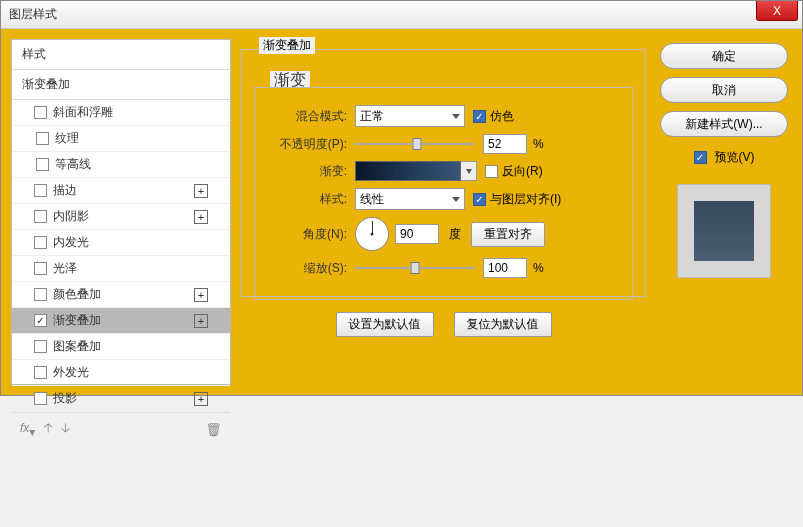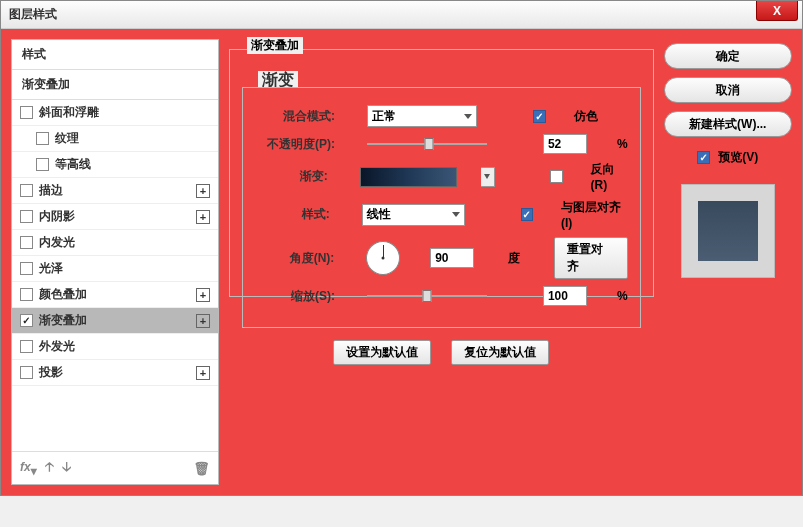--- a/index.html
+++ b/index.html
@@ -1,39 +1,39 @@
 <!DOCTYPE html>
 <html><head>
 <meta charset="utf-8">
 <style>
 * { box-sizing: border-box; margin: 0; padding: 0; font-family: "Microsoft YaHei", "SimSun", sans-serif; font-size: 12px; }
 body { background: #f0f0f0; width: 803px; height: 527px; overflow: hidden; }
-.window { width: 803px; height: 496px; background: #ef4444; border: 1px solid #888; position: relative; font-weight: bold; }
+.window { width: 803px; height: 396px; background: #eab308; border: 1px solid #888; position: relative; }
 .titlebar { height: 28px; background: linear-gradient(#fdfdfd, #e8e8e8); border-bottom: 1px solid #ccc; display: flex; align-items: center; padding-left: 8px; position: relative; }
 .titlebar-title { font-size: 12px; color: #333; }
 .close-btn { position: absolute; right: 4px; top: 0px; width: 42px; height: 20px; background: linear-gradient(#e84545, #c71818); border: 1px solid #8b0000; border-top: none; border-radius: 0 0 3px 3px; display: flex; align-items: center; justify-content: center; color: #fff; font-size: 13px; cursor: pointer; }
 .content { display: flex; padding: 10px; gap: 10px; height: calc(100% - 28px); }
 .left-panel { width: 220px; background: #fff; border: 1px solid #bbb; display: flex; flex-direction: column; justify-content: space-between; }
 .lp-header { padding: 6px 10px; border-bottom: 1px solid #ddd; color: #333; }
-.lp-item { display: flex; align-items: center; padding: 4px 8px; border-bottom: 1px solid #eee; height: 26px; position: relative; }
+.lp-item { display: flex; align-items: center; padding: 4px 22px; border-bottom: 1px solid #eee; height: 26px; position: relative; }
 .lp-item.indent { padding-left: 24px; }
 .lp-item.selected { background: #b8b8b8; }
 .lp-check { width: 13px; height: 13px; border: 1px solid #888; background: #fff; margin-right: 6px; display: inline-flex; align-items: center; justify-content: center; font-size: 10px; color: #222; }
 .lp-check.checked::after { content: "✓"; }
 .lp-label { flex: 1; color: #333; }
 .lp-plus { width: 14px; height: 14px; border: 1px solid #666; display: inline-flex; align-items: center; justify-content: center; font-size: 11px; color: #333; cursor: pointer; }
 .lp-footer { margin-top: auto; display: flex; align-items: center; padding: 5px 8px; border-top: 1px solid #ddd; gap: 8px; }
 .lp-footer .ic { color: #888; font-size: 13px; cursor: pointer; }
 .lp-footer .trash { margin-left: auto; }
 
 .mid-panel { flex: 1; position: relative; padding-top: 6px; }
 .fieldset { border: 1px solid #bbb; padding: 10px 12px 14px; position: relative; margin-top: 4px; }
 .fieldset > .legend { position: absolute; top: -8px; left: 8px; background: #f0f0f0; padding: 0 4px; font-size: 16px; color: #333; }
 .fs-outer-legend { position: absolute; top: -2px; left: 18px; background: #f0f0f0; padding: 0 4px; z-index: 1; }
-.row { display: flex; align-items: center; margin: 7px 0; gap: 24px; }
+.row { display: flex; align-items: center; margin: 7px 0; }
 .row .lab { width: 88px; text-align: right; padding-right: 8px; color: #333; }
 .select { height: 22px; border: 1px solid #999; background: #fff; padding: 0 4px; display: inline-flex; align-items: center; justify-content: space-between; cursor: pointer; }
 .select .caret { border-left: 4px solid transparent; border-right: 4px solid transparent; border-top: 5px solid #555; margin-left: 6px; }
 .chk { width: 13px; height: 13px; border: 1px solid #888; background: #fff; display: inline-flex; align-items: center; justify-content: center; margin-right: 4px; cursor: pointer; }
 .chk.checked { background: #3a6fb7; border-color: #2a5a9a; }
 .chk.checked::after { content: "✓"; color: #fff; font-size: 10px; }
 .slider { display: inline-flex; align-items: center; gap: 4px; }
 .slider .track { width: 120px; height: 2px; background: #aaa; position: relative; }
 .slider .thumb { position: absolute; top: -5px; width: 9px; height: 12px; background: #ddd; border: 1px solid #777; transform: translateX(-50%); }
 .numbox { width: 44px; height: 20px; border: 1px solid #999; background: #fff; display: inline-flex; align-items: center; padding: 0 4px; }
@@ -104,20 +104,24 @@
         <span class="lp-label">颜色叠加</span>
         <span class="lp-plus">+</span>
       </div>
       <div class="lp-item selected">
         <span class="lp-check checked"></span>
         <span class="lp-label">渐变叠加</span>
         <span class="lp-plus">+</span>
       </div>
       <div class="lp-item">
         <span class="lp-check"></span>
+        <span class="lp-label">图案叠加</span>
+      </div>
+      <div class="lp-item">
+        <span class="lp-check"></span>
         <span class="lp-label">外发光</span>
       </div>
       <div class="lp-item">
         <span class="lp-check"></span>
         <span class="lp-label">投影</span>
         <span class="lp-plus">+</span>
       </div>
 
       <div class="lp-footer">
         <span class="ic"><i style="font-style:italic">fx</i><sub>▾</sub></span>

